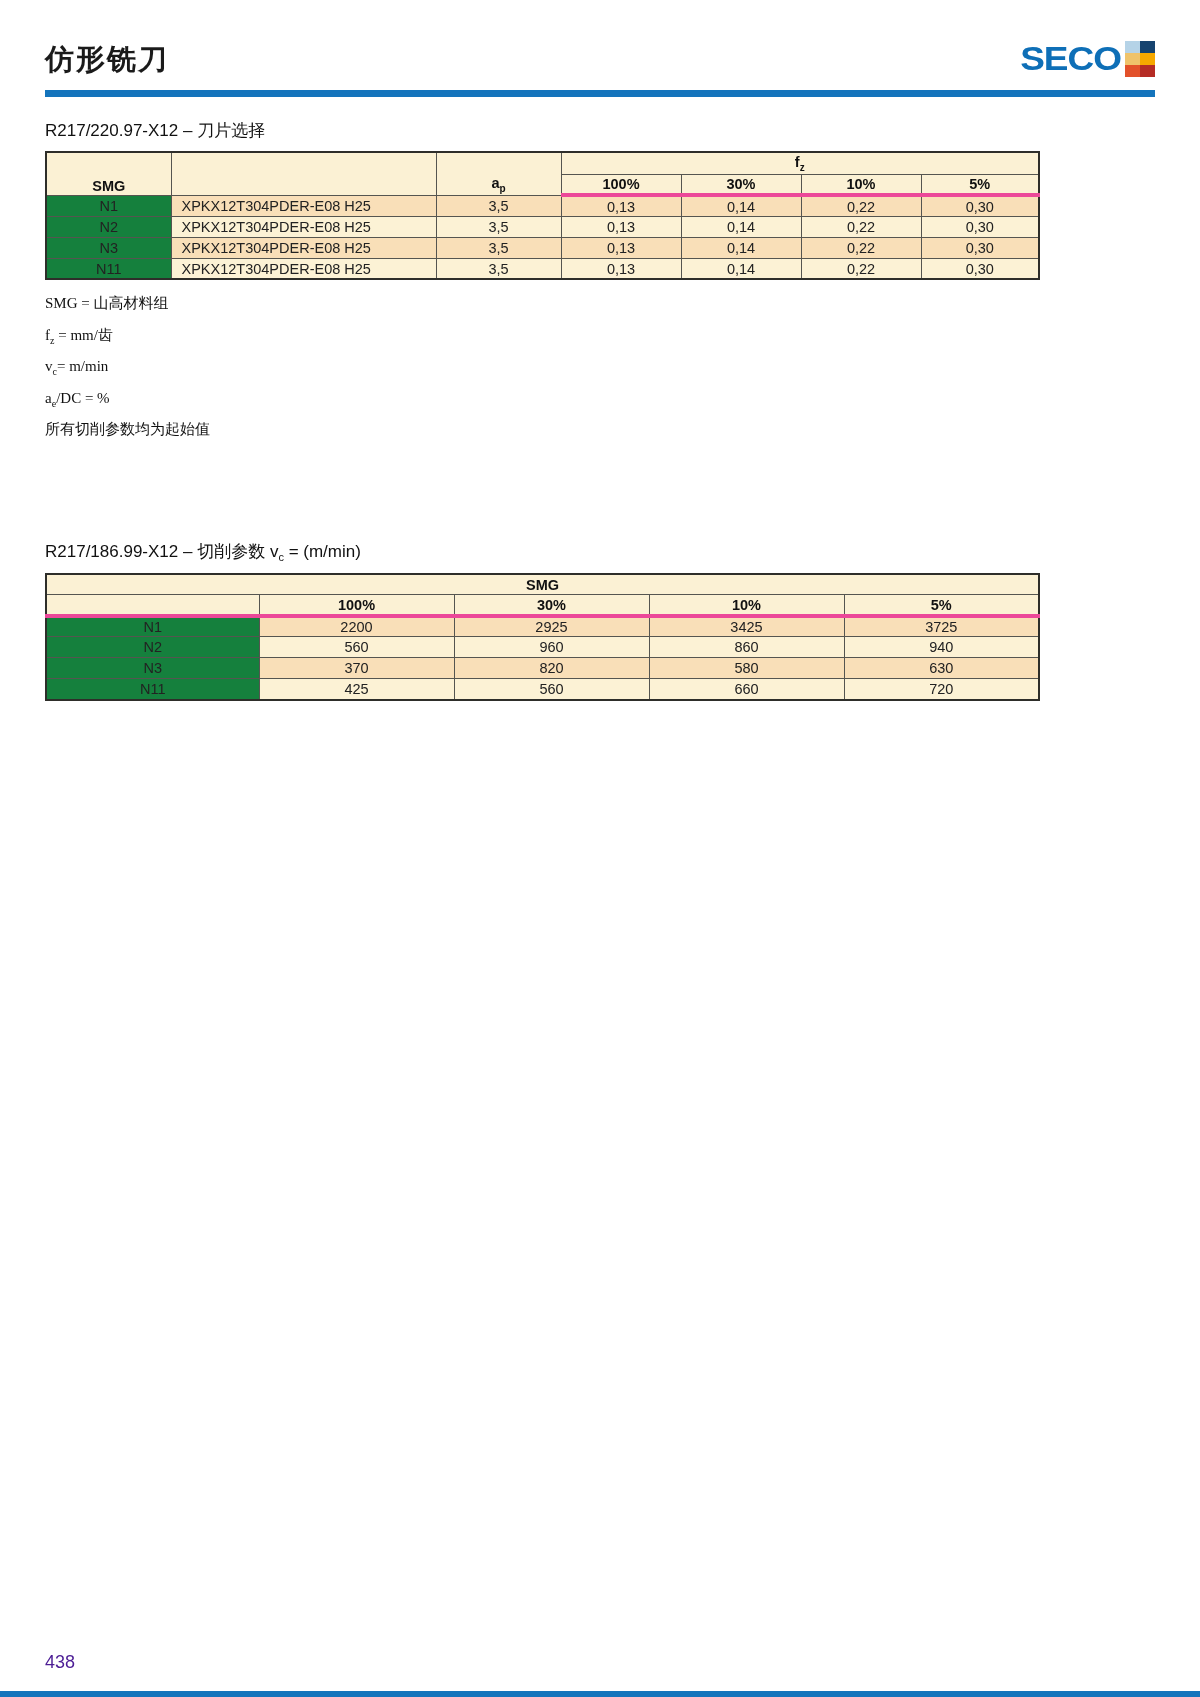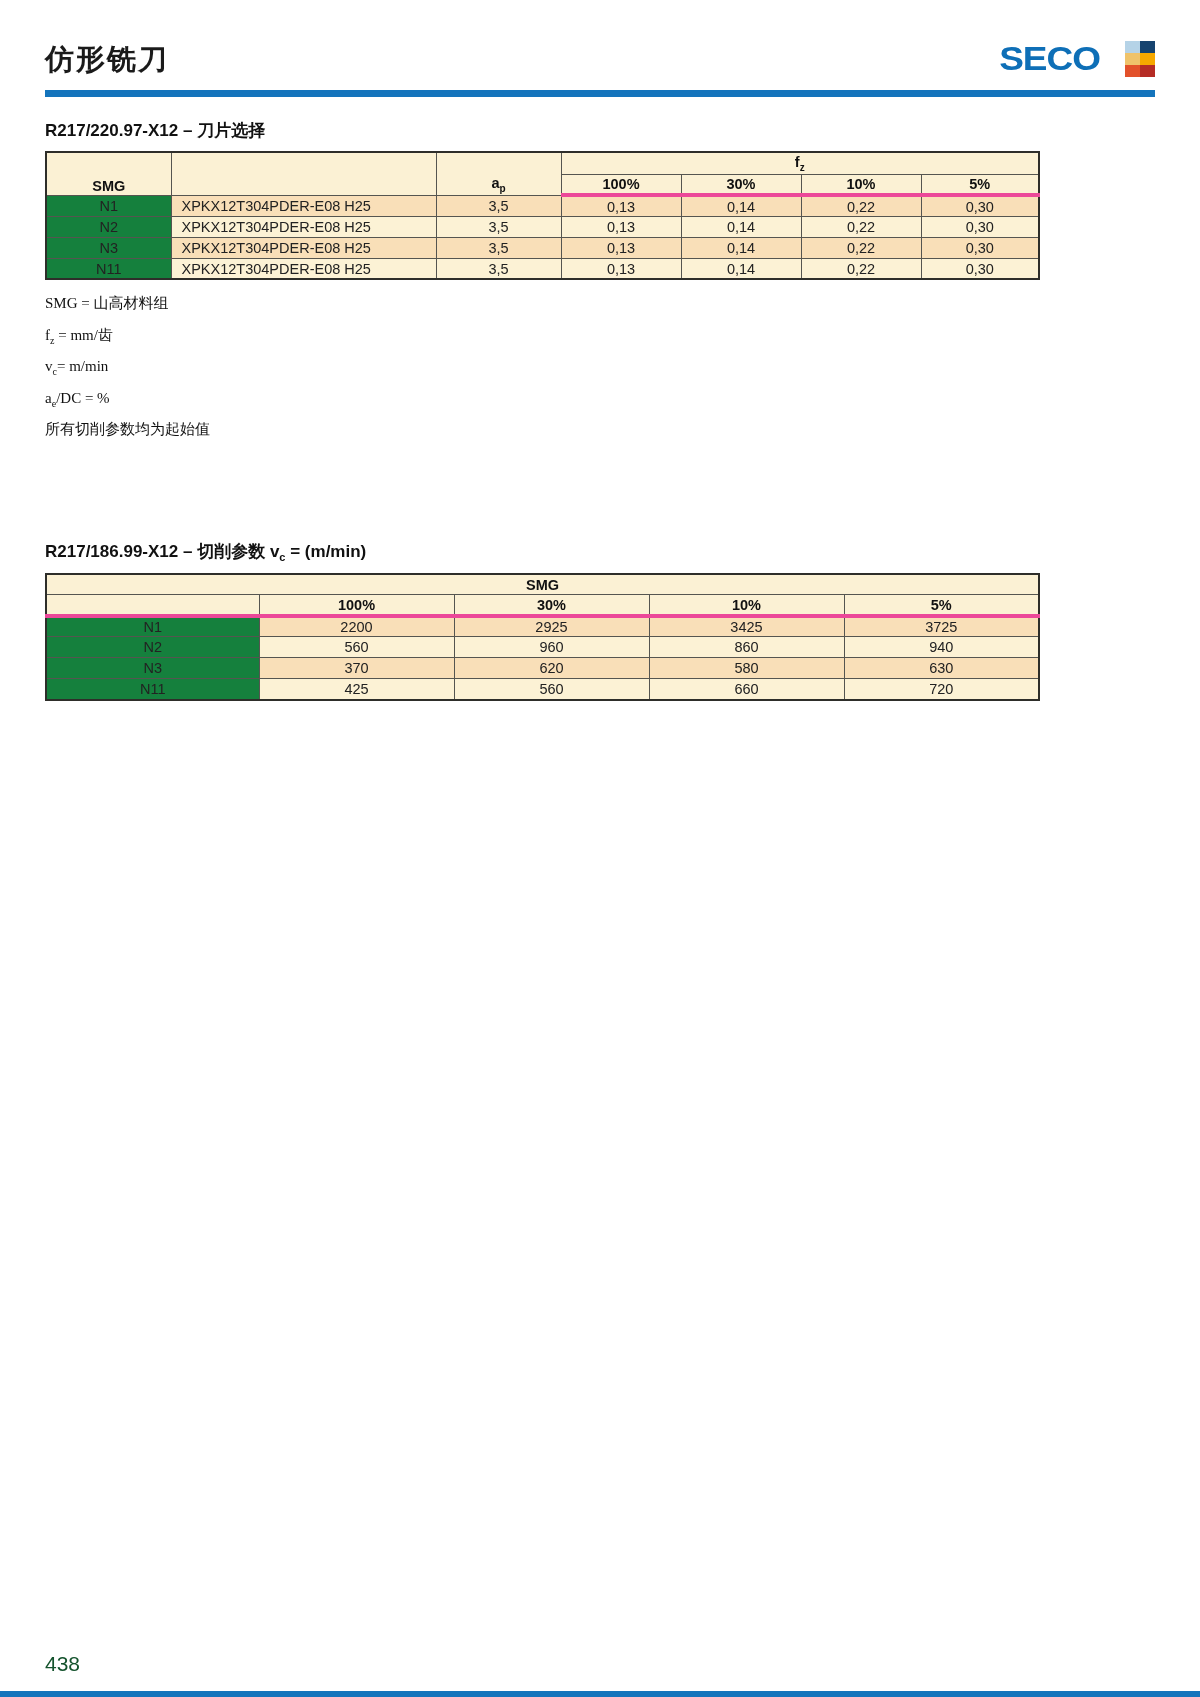--- a/index.html
+++ b/index.html
@@ -16,41 +16,41 @@
   .page-header {
     padding-top: 28px;
     margin-left: 45px; margin-right: 45px;
     display: flex; justify-content: space-between; align-items: flex-end;
     height: 80px;
   }
   .page-title {
     font-family: "Liberation Serif", serif;
     font-size: 29px; font-weight: 600; letter-spacing: 2px;
   }
-  .logo { display: flex; align-items: center; gap: 25px; }
+  .logo { display: flex; align-items: center; gap: 4px; }
   .logo-text {
     font-size: 37px; font-weight: 900; letter-spacing: -1px;
     font-family: "Liberation Sans", sans-serif;
     transform: scaleY(0.92);
   }
   .logo-grid {
     width: 30px; height: 36px;
     display: grid;
     grid-template-columns: 1fr 1fr;
     grid-template-rows: 1fr 1fr 1fr;
   }
   .top-rule {
     height: 7px; margin-top: 10px;
     margin-left: 45px; margin-right: 45px;
   }
 
   
   .section-title {
     margin-left: 45px;
-    font-size: 17px; font-weight: bold; color: #111;
+    font-size: 17px; font-weight: normal; color: #111;
     letter-spacing: 0px;
   }
   .section-title sub { font-size: 11px; }
   #section1-title { margin-top: 22px; }
   #section2-title { margin-top: 96px; }
 
   
   table.data-table {
     margin-left: 45px; margin-top: 9px;
     width: 993px;
@@ -81,21 +81,21 @@
   .smg-band { height: 46px; vertical-align: bottom; padding-bottom: 8px; }
 
   
   .notes { margin-left: 45px; margin-top: 14px; font-size: 15px; color: #111; font-family: Liberation Serif, serif; }
   .notes .note-line { margin-bottom: 7.5px; line-height: 18px; }
   .notes sub { font-size: 10px; }
 
   
   .page-number {
     position: absolute; left: 45px; top: 1652px;
-    font-size: 21px; color: #14532d;
+    font-size: 18px; color: #4c1d95;
   }
   .bottom-rule {
     position: absolute; left: 0; right: 0; bottom: 0; height: 6px;
   }
 </style>
 </head>
 <body>
 
 <div class="page-header">
   <div class="page-title">仿形铣刀</div>
@@ -220,21 +220,21 @@
     <tr>
       <td class="smg-bg">N2</td>
       <td class="row-b">560</td>
       <td class="row-b">960</td>
       <td class="row-b">860</td>
       <td class="row-b">940</td>
     </tr>
     <tr>
       <td class="smg-bg">N3</td>
       <td class="row-a">370</td>
-      <td class="row-a">620</td>
+      <td class="row-a">820</td>
       <td class="row-a">580</td>
       <td class="row-a">630</td>
     </tr>
     <tr>
       <td class="smg-bg">N11</td>
       <td class="row-b">425</td>
       <td class="row-b">560</td>
       <td class="row-b">660</td>
       <td class="row-b">720</td>
     </tr>

